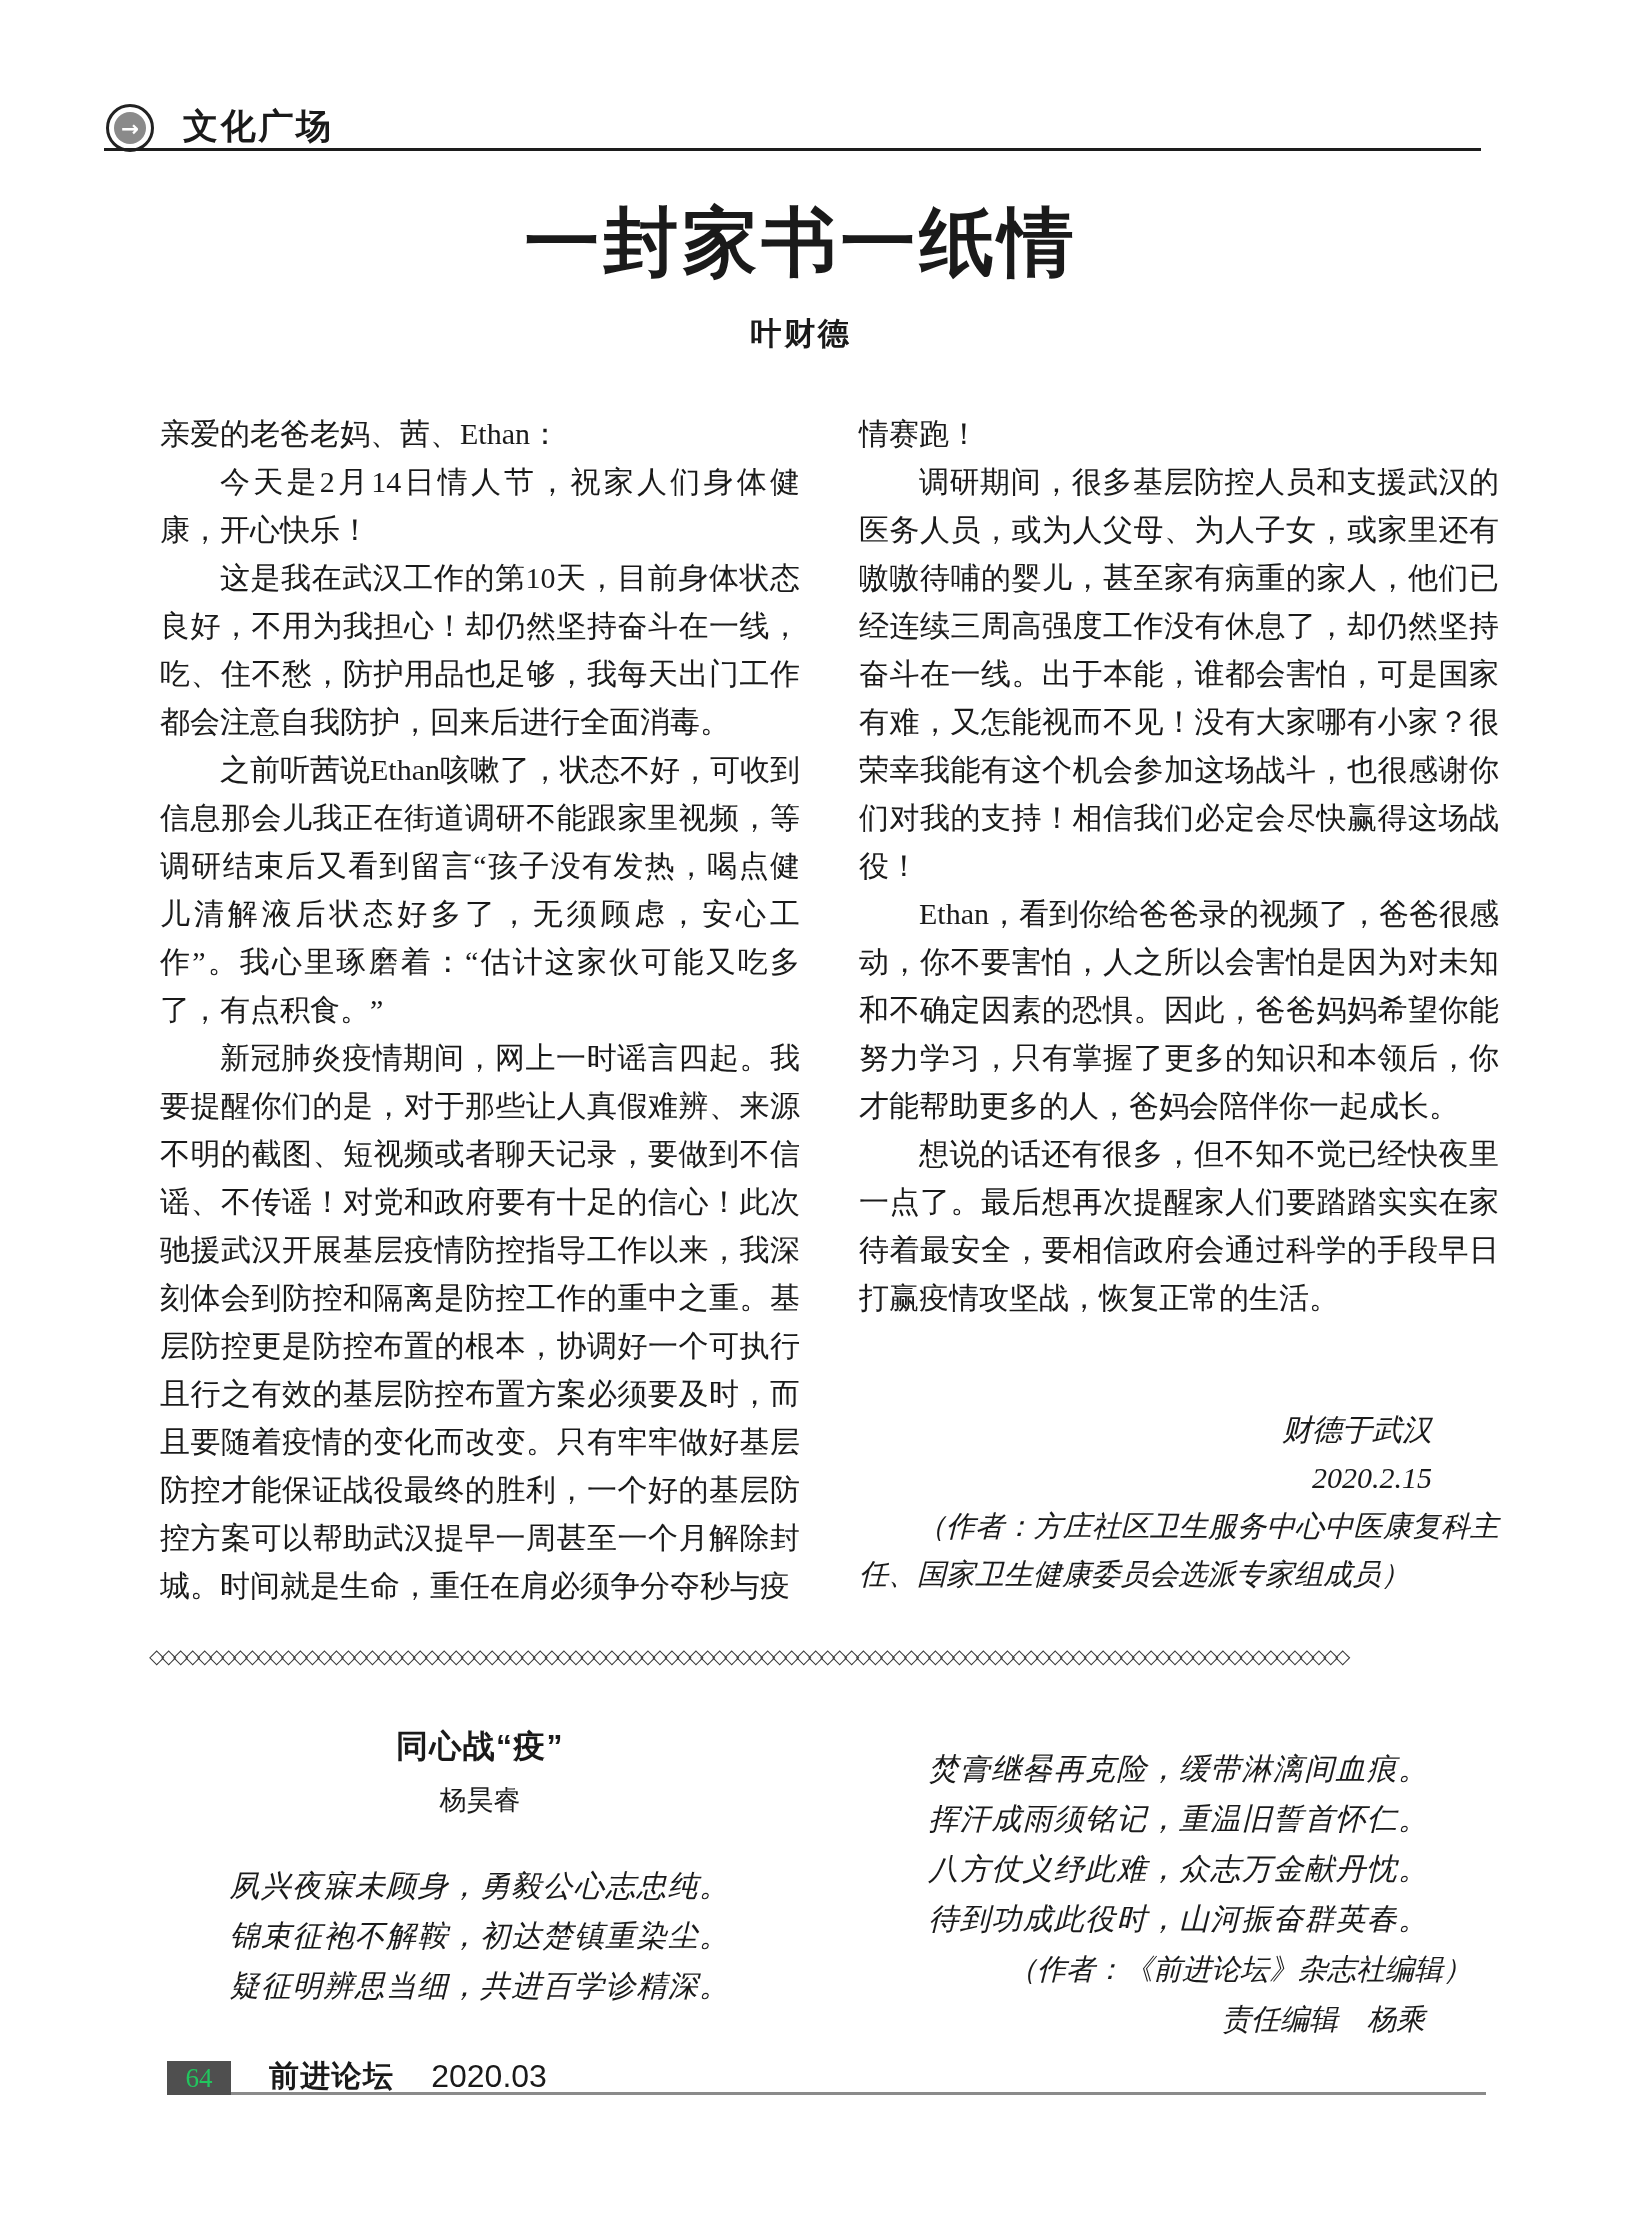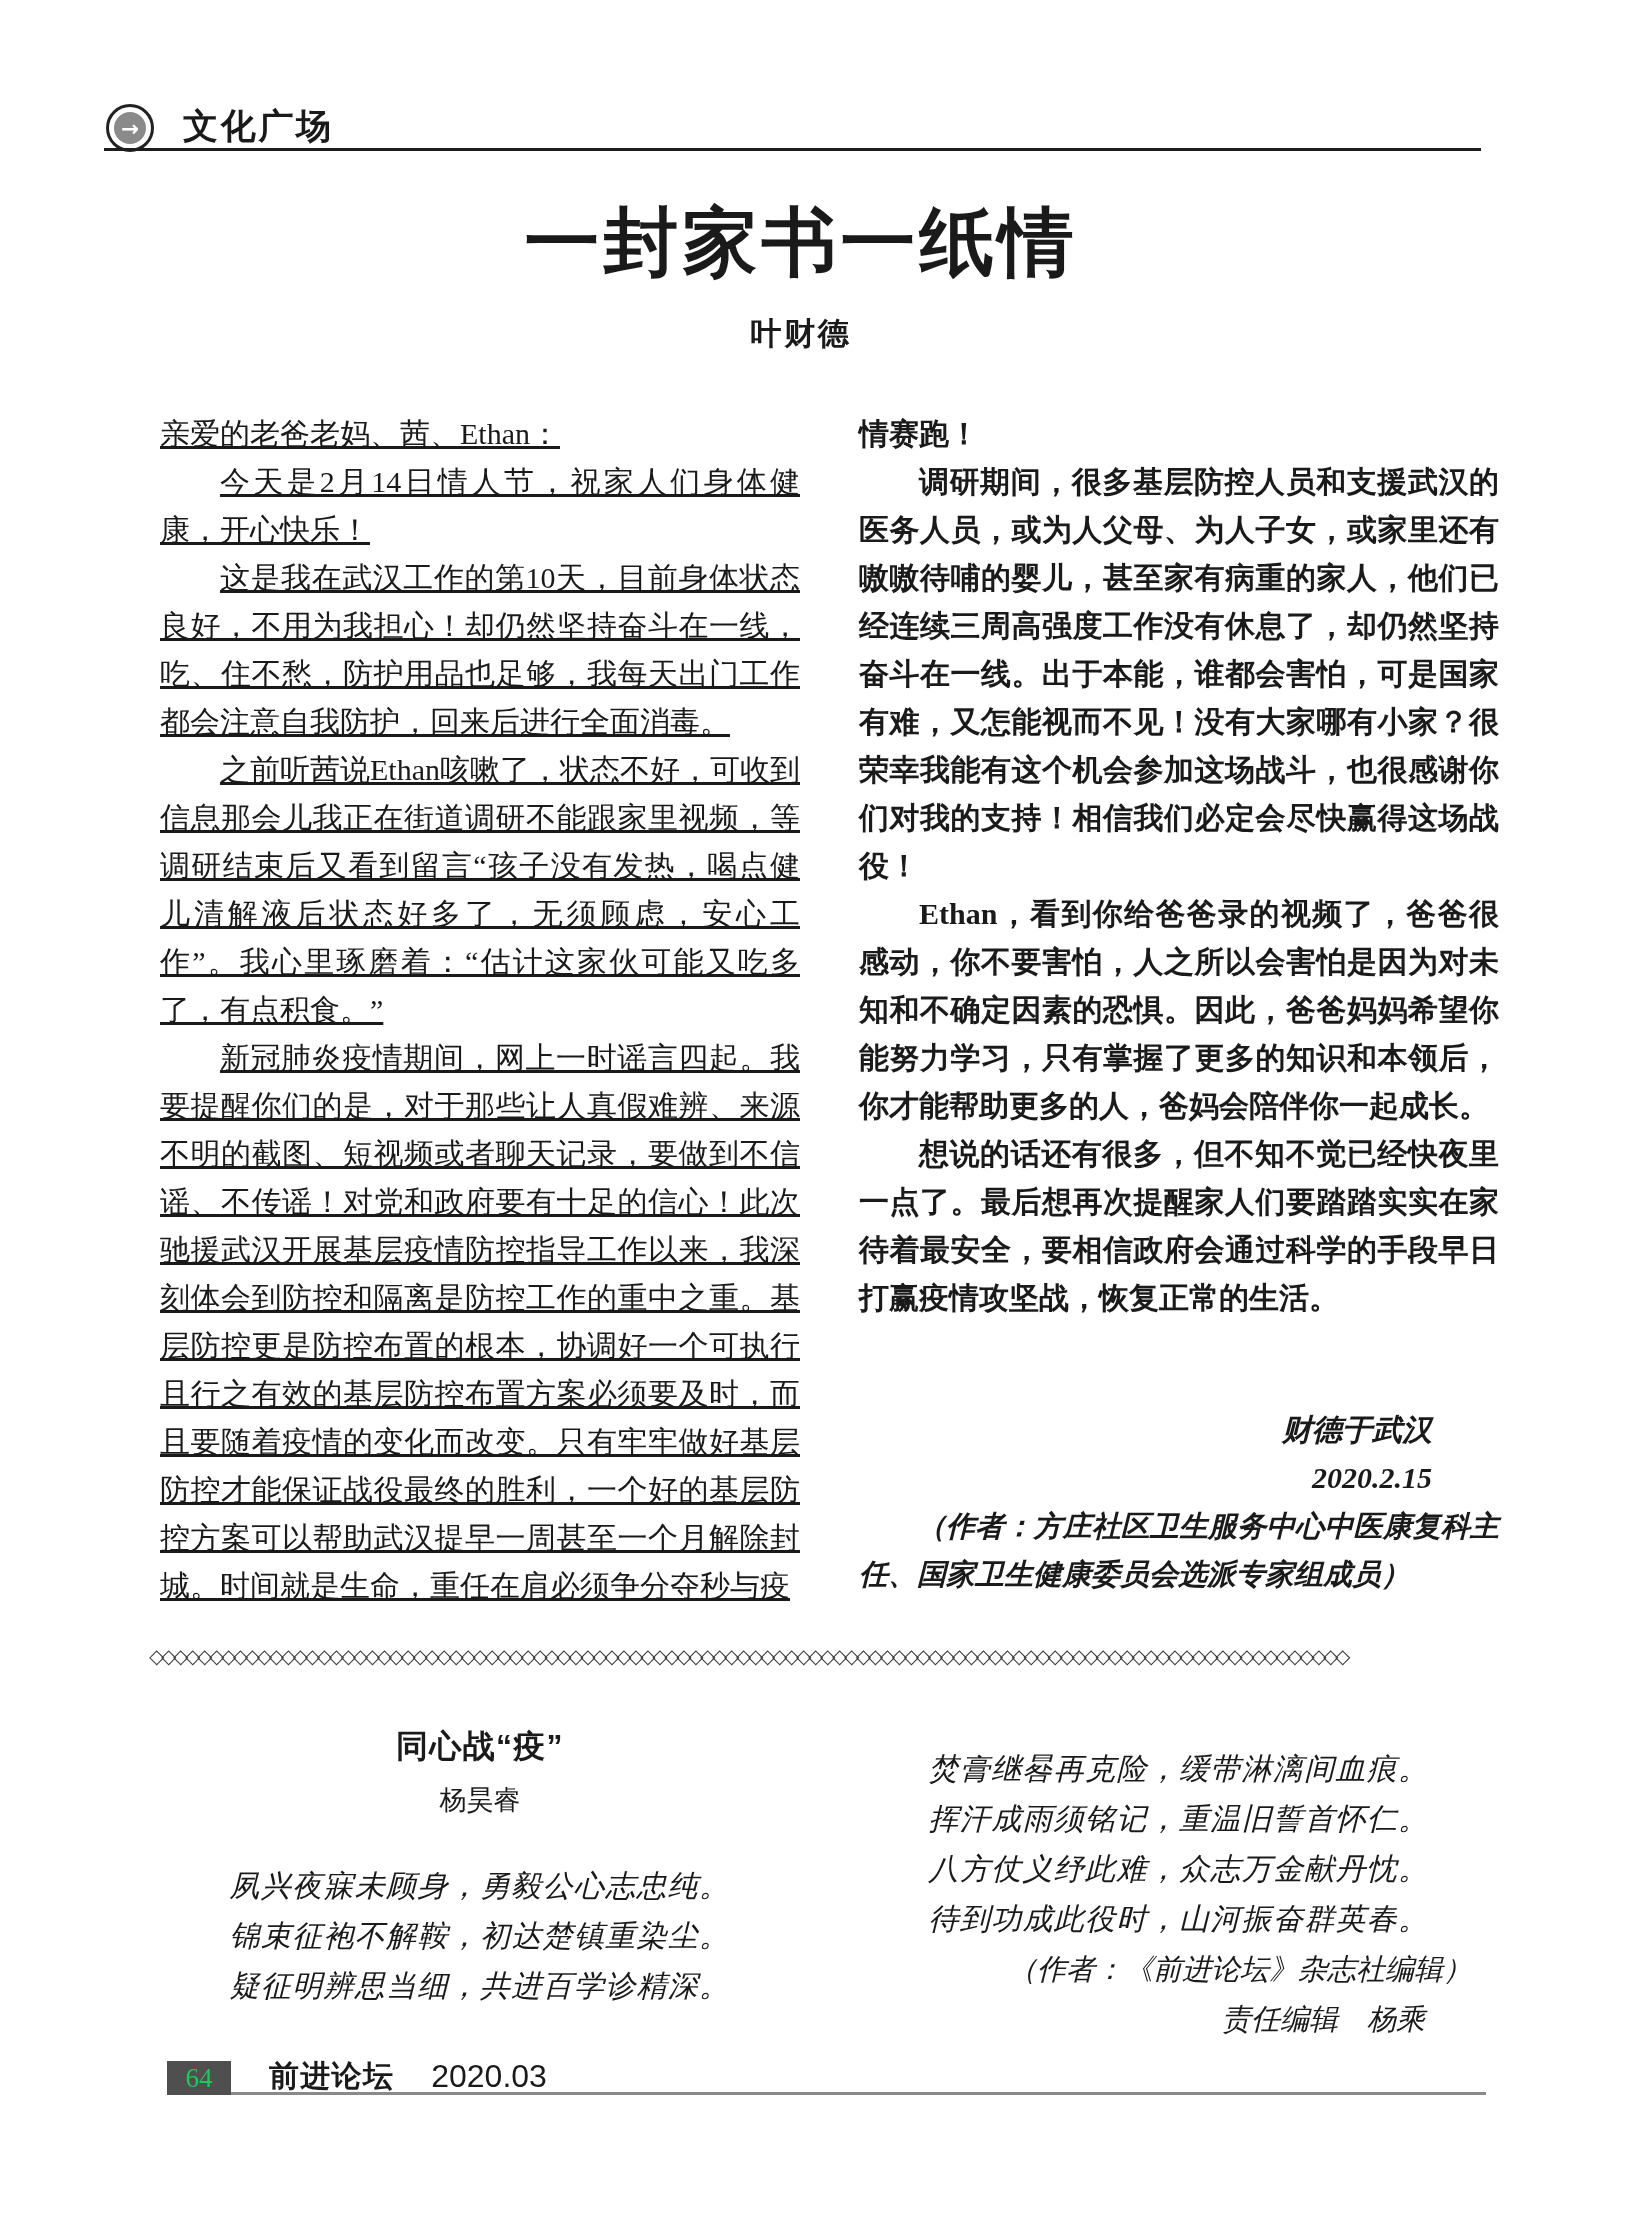--- a/index.html
+++ b/index.html
@@ -32,22 +32,22 @@
   .article-title{
     position:absolute;left:104px;top:193px;width:1394px;text-align:center;
     font-size:75px;font-weight:bold;letter-spacing:4px;white-space:nowrap;
   }
   .article-author{
     position:absolute;left:104px;top:313px;width:1394px;text-align:center;
     font-size:31px;font-weight:bold;letter-spacing:2.7px;
   }
   
   .col{position:absolute;top:410px;width:640px;font-size:30px;line-height:48px;}
-  .col-left{left:160px;text-decoration:underline;}
-  .col-right{left:859px;font-weight:bold;}
+  .col-left{left:160px;}
+  .col-right{left:859px;}
   .col p{margin:0;text-align:justify;}
   .col p.indent{text-indent:2em;}
   .sig-block{margin-top:84px;text-align:right;padding-right:67px;line-height:48px;}
   .author-note{margin-top:24px;text-align:justify;text-indent:2em;font-size:29px;line-height:48px;}
   
   .section-divider{
     position:absolute;left:149px;top:1645px;width:1350px;height:24px;overflow:hidden;
     font-size:20px;letter-spacing:-3.4px;color:#3a3a3a;white-space:nowrap;
     font-family:"DejaVu Sans","Liberation Sans",sans-serif;line-height:23px;
   }

